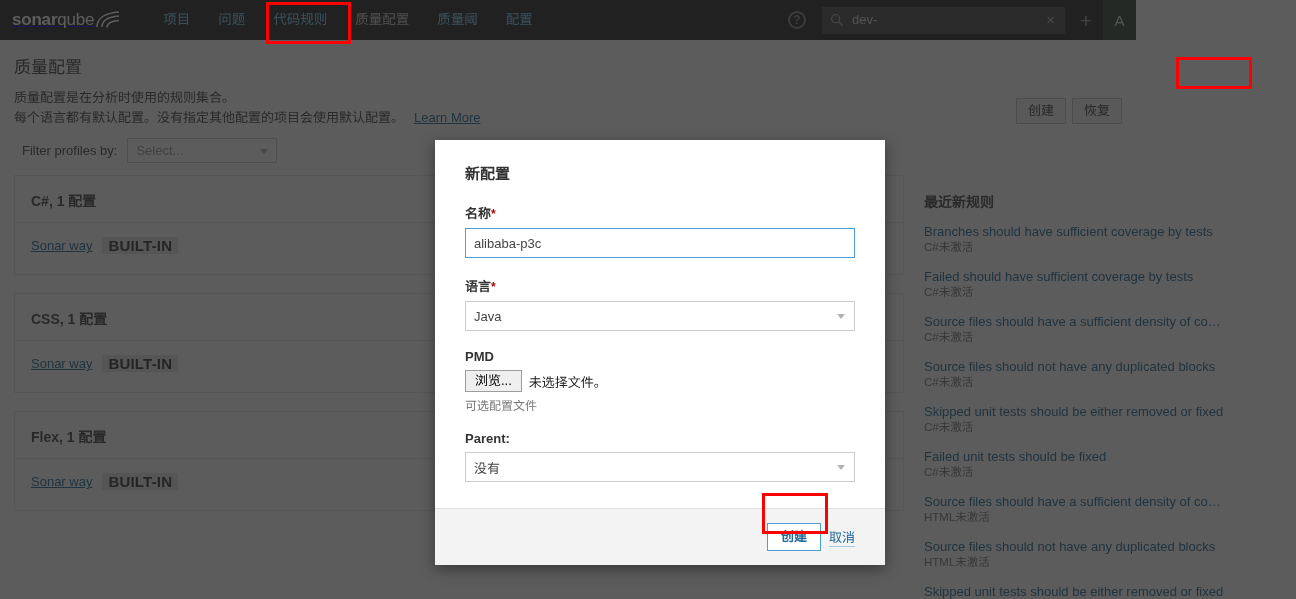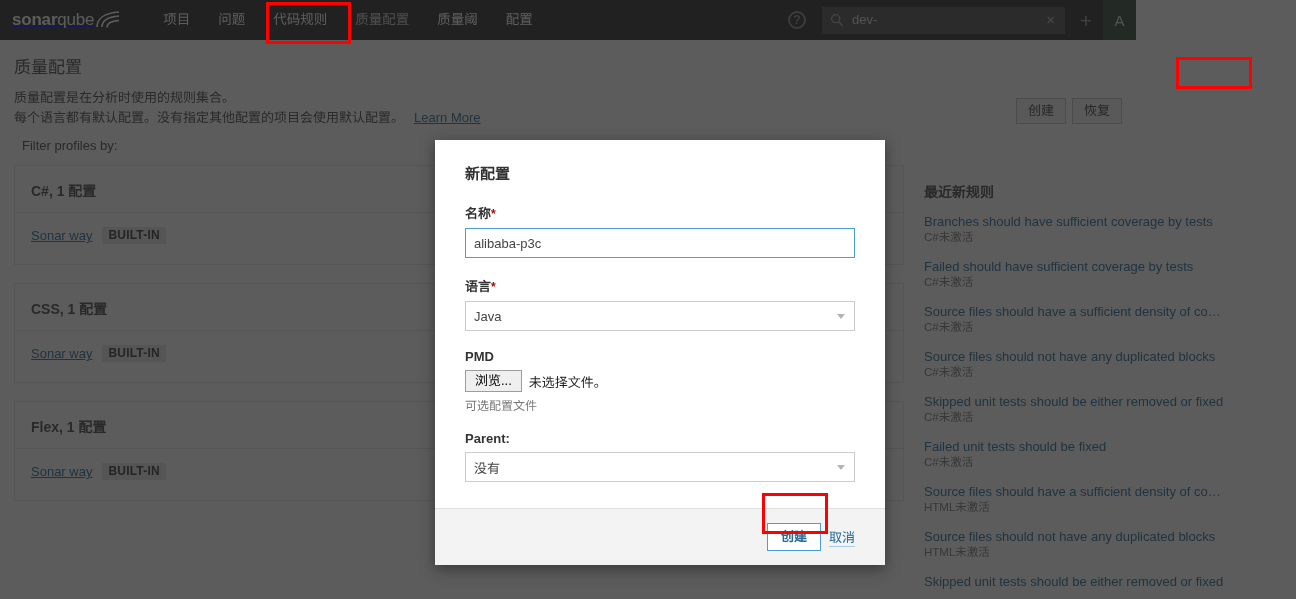--- a/index.html
+++ b/index.html
@@ -41,21 +41,21 @@
     letter-spacing: -0.2px;
     line-height: 17px;
     color: #fff;
     font-weight: 400;
   }
   .brand-text b { font-weight: 700; }
   .brand-swoosh { margin-left: 1px; display:block; }
 
   .nav-links { display: flex; align-items: center; height: 40px; }
   .nav-link {
-    color: #ffffff;
+    color: #7dd3fc;
     font-size: 13.5px;
     padding: 0 14px;
     height: 40px;
     line-height: 40px;
     text-decoration: none;
     white-space: nowrap;
     display: block;
   }
   .nav-link.active { color: #ccc; }
   .nav-item { position: relative; height: 40px; }
@@ -205,21 +205,21 @@
     display: flex; align-items: center; gap: 10px;
   }
   .profile-link {
     color: #236a97;
     font-size: 13px;
     text-decoration: underline;
   }
   .badge-builtin {
     background: #e6e6e6;
     color: #333;
-    font-size: 12px;
+    font-size: 15px;
     font-weight: bold;
     padding: 2px 6px;
     letter-spacing: .2px;
     line-height: 13px;
   }
 
   
   .side-title {
     font-size: 14px;
     font-weight: bold;
@@ -430,20 +430,24 @@
       </div>
 
       <div class="head-actions">
         <button class="btn-plain">创建</button>
         <button class="btn-plain">恢复</button>
       </div>
     </div>
 
     <div class="filter-row">
       <span class="filter-label">Filter profiles by:</span>
+      <div class="select-box">
+        <span>Select...</span>
+        <span class="caret"></span>
+      </div>
     </div>
 
     <div class="main-cols">
 
       <div class="col-left">
 
         <div class="profile-card">
           <div class="profile-card-head">C#, 1 配置</div>
           <div class="profile-card-body">
             <a class="profile-link" href="#">Sonar way</a>

